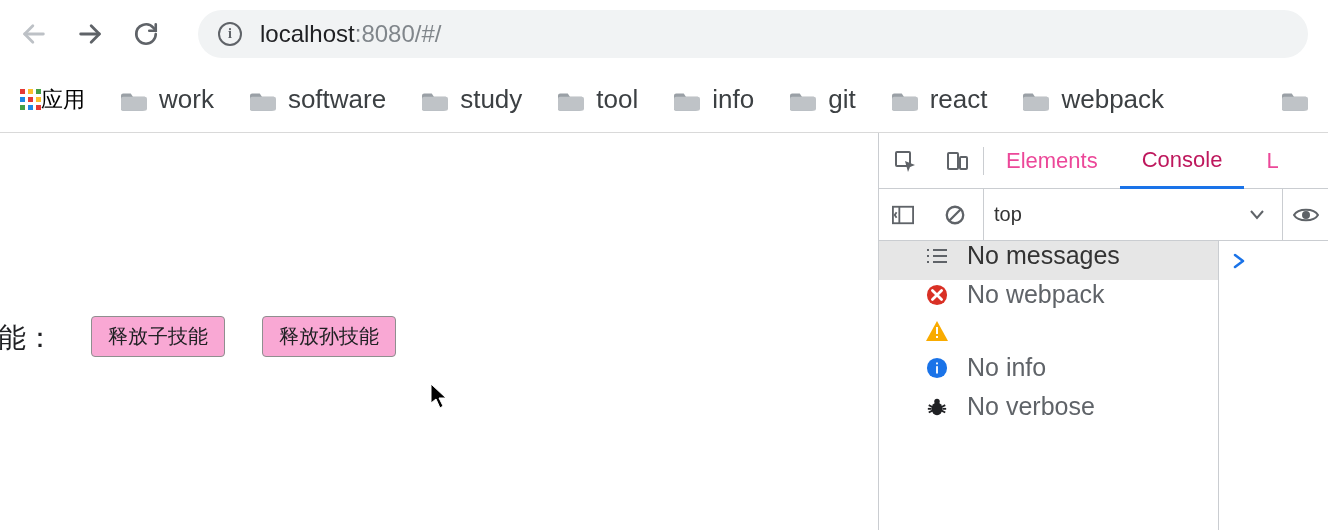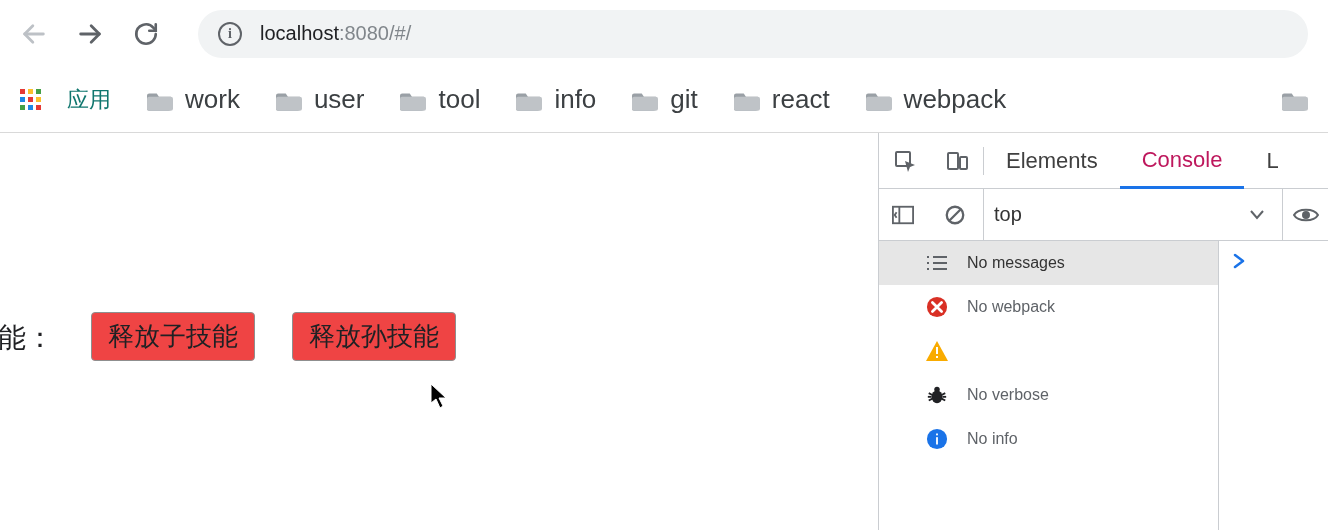--- a/index.html
+++ b/index.html
@@ -35,21 +35,21 @@
     height: 48px;
     background: #f1f3f4;
     border-radius: 24px;
     display: flex;
     align-items: center;
     padding: 0 20px;
     gap: 18px;
     margin-left: 10px;
   }
   .address-text {
-    font-size: 20px;
+    font-size: 24px;
     color: #202124;
   }
   .address-text .host-main { color: #202124; }
   .address-text .host-rest { color: #80868b; }
   .info-icon {
     width: 24px; height: 24px;
     border: 2px solid #5f6368;
     border-radius: 50%;
     display: flex; align-items: center; justify-content: center;
     font-size: 14px; font-weight: bold; color: #5f6368;
@@ -61,23 +61,23 @@
     display: flex;
     align-items: center;
     height: 66px;
     padding: 0 20px;
     gap: 36px;
     border-bottom: 1px solid #d9d9d9;
   }
   .apps-btn {
     display: flex;
     align-items: center;
-    gap: 26px;
+    gap: 0;
     font-size: 22px;
-    color: #0f766e;
+    color: #000000;
     cursor: pointer;
   }
   .apps-grid-icon {
     display: grid;
     grid-template-columns: repeat(3, 5px);
     grid-template-rows: repeat(3, 5px);
     gap: 3px;
   }
   .apps-grid-icon span { width: 5px; height: 5px; }
   .bookmark-item {
@@ -114,23 +114,23 @@
     align-items: center;
     gap: 37px;
   }
   .skill-title {
     font-size: 28px;
     color: #202124;
     margin-bottom: 10px;
     margin-left: -30px;
   }
   .skill-btn {
-    font-size: 26px;
+    font-size: 20px;
     color: #202124;
-    background: #ef4444;
+    background: #f9a8d4;
     border: 1px solid #8f8f8f;
     border-radius: 4px;
     padding: 6px 16px;
     margin-bottom: 12px;
     cursor: pointer;
     font-family: inherit;
   }
   .cursor {
     position: absolute;
     left: 430px;
@@ -162,21 +162,21 @@
     justify-content: center;
     color: #5f6368;
   }
   .dt-divider { width: 1px; height: 28px; background: #cacdd1; }
   .dt-tab {
     padding: 0 22px;
     height: 100%;
     display: flex;
     align-items: center;
     font-size: 22px;
-    color: #404040;
+    color: #ec4899;
     cursor: pointer;
   }
   .dt-tab.active {
     color: #be185d;
     border-bottom: 3px solid #1a73e8;
     margin-bottom: -1px;
   }
   .dt-filter-row {
     display: flex;
     align-items: center;
@@ -220,22 +220,22 @@
   .dt-sidebar {
     width: 340px;
     border-right: 1px solid #cacdd1;
     display: flex;
     flex-direction: column;
   }
   .dt-side-item {
     display: flex;
     align-items: center;
     gap: 16px;
-    padding: 10px 0 10px 44px;
-    font-size: 16px;
+    padding: 0 0 10px 44px;
+    font-size: 25px;
     color: #5f6368;
     cursor: pointer;
   }
   .dt-side-item.selected {
     background: #e6e6e6;
     color: #333;
   }
   .dt-side-icon {
     width: 28px; height: 24px;
     display: flex; align-items: center; justify-content: center;
@@ -308,21 +308,30 @@
     </span>
     <span>work</span>
   </div>
   <div class="bookmark-item">
     <span class="folder-icon">
       <svg viewBox="0 0 24 20">
           <path fill="#9aa0a6" d="M2 3h7l2 3h11v11a2 2 0 0 1-2 2H2a2 2 0 0 1-2-2V5a2 2 0 0 1 2-2z"></path>
           <rect x="0" y="6" width="24" height="13" rx="2" fill="#bfc3c7"></rect>
         </svg>
     </span>
-    <span>user</span>
+    <span>software</span>
+  </div>
+  <div class="bookmark-item">
+    <span class="folder-icon">
+      <svg viewBox="0 0 24 20">
+          <path fill="#9aa0a6" d="M2 3h7l2 3h11v11a2 2 0 0 1-2 2H2a2 2 0 0 1-2-2V5a2 2 0 0 1 2-2z"></path>
+          <rect x="0" y="6" width="24" height="13" rx="2" fill="#bfc3c7"></rect>
+        </svg>
+    </span>
+    <span>study</span>
   </div>
   <div class="bookmark-item">
     <span class="folder-icon">
       <svg viewBox="0 0 24 20">
           <path fill="#9aa0a6" d="M2 3h7l2 3h11v11a2 2 0 0 1-2 2H2a2 2 0 0 1-2-2V5a2 2 0 0 1 2-2z"></path>
           <rect x="0" y="6" width="24" height="13" rx="2" fill="#bfc3c7"></rect>
         </svg>
     </span>
     <span>tool</span>
   </div>
@@ -461,43 +470,43 @@
           <span class="dt-side-icon">
             <svg width="24" height="22" viewBox="0 0 24 22">
                 <path d="M12 1 L23 21 L1 21 Z" fill="#f9ab00"></path>
                 <rect x="11" y="7" width="2" height="7" fill="#fff"></rect>
                 <rect x="11" y="16" width="2" height="2" fill="#fff"></rect>
               </svg>
           </span>
         </div>
         <div class="dt-side-item">
           <span class="dt-side-icon">
+            <svg width="22" height="22" viewBox="0 0 24 24">
+                <circle cx="12" cy="12" r="11" fill="#1a73e8"></circle>
+                <rect x="11" y="10" width="2" height="8" fill="#fff"></rect>
+                <rect x="11" y="6" width="2" height="2" fill="#fff"></rect>
+              </svg>
+          </span>
+          <span>No info</span>
+        </div>
+        <div class="dt-side-item">
+          <span class="dt-side-icon">
             <svg width="22" height="22" viewBox="0 0 24 24" fill="#202124">
                 <ellipse cx="12" cy="14" rx="6" ry="7"></ellipse>
                 <circle cx="12" cy="6" r="3"></circle>
                 <line x1="3" y1="10" x2="7" y2="12" stroke="#202124" stroke-width="2"></line>
                 <line x1="21" y1="10" x2="17" y2="12" stroke="#202124" stroke-width="2"></line>
                 <line x1="3" y1="18" x2="7" y2="16" stroke="#202124" stroke-width="2"></line>
                 <line x1="21" y1="18" x2="17" y2="16" stroke="#202124" stroke-width="2"></line>
                 <line x1="2" y1="14" x2="6" y2="14" stroke="#202124" stroke-width="2"></line>
                 <line x1="22" y1="14" x2="18" y2="14" stroke="#202124" stroke-width="2"></line>
               </svg>
           </span>
           <span>No verbose</span>
         </div>
-        <div class="dt-side-item">
-          <span class="dt-side-icon">
-            <svg width="22" height="22" viewBox="0 0 24 24">
-                <circle cx="12" cy="12" r="11" fill="#1a73e8"></circle>
-                <rect x="11" y="10" width="2" height="8" fill="#fff"></rect>
-                <rect x="11" y="6" width="2" height="2" fill="#fff"></rect>
-              </svg>
-          </span>
-          <span>No info</span>
-        </div>
       </div>
       <div class="dt-expand-col">
         <span class="expand-caret">
           <svg width="12" height="16" viewBox="0 0 12 16">
               <path d="M2 2 L10 8 L2 14" fill="none" stroke="#1a73e8" stroke-width="2.5" stroke-linecap="round" stroke-linejoin="round"></path>
             </svg>
         </span>
       </div>
     </div>
   </div>

